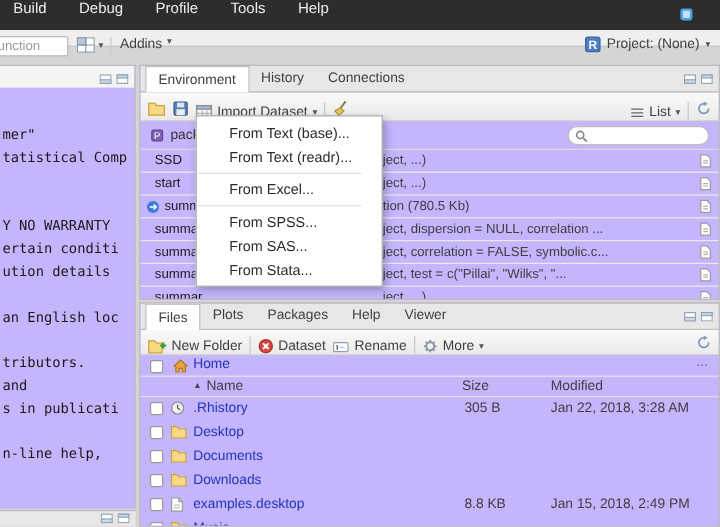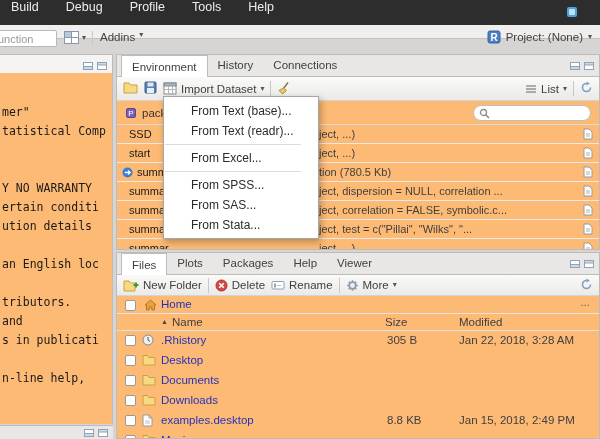--- a/index.html
+++ b/index.html
@@ -16,26 +16,26 @@
   .main-toolbar>*{position:absolute}
   .goto-box{left:-6px;top:5px;width:63px;height:17px;background:#fff;border:1px solid #b9b8b7;border-radius:2px;font-size:11px;color:#999;padding-left:3px;font-family:"Liberation Sans",sans-serif}
   .tb-grid{left:64px;top:6px;display:flex;align-items:center;gap:3px}
   .tb-sep1{left:92px;top:6px}
   .tb-addins{left:100px;top:6px;display:flex;align-items:flex-start;gap:4px;color:#3f3f3f}
   .tb-project{right:8px;top:5px;display:flex;align-items:center;gap:5px;color:#3f3f3f}
   .vsep{width:1px;height:15px;background:#c9c8c7;display:inline-block}
   .caret{font-size:8px;color:#555;line-height:1}
 
   
-  .pane{position:absolute;background:#fdba74;border:1px solid #bdbcbb;overflow:hidden}
+  .pane{position:absolute;background:#c4b5fd;border:1px solid #bdbcbb;overflow:hidden}
   .tabbar{height:22px;background:#e8e7e6;border-bottom:1px solid #bdbcbb;display:flex;align-items:flex-end;position:relative;padding-left:4px}
   .tab{height:21px;line-height:21px;padding:0 10px;color:#3f3f3f;white-space:nowrap;cursor:default}
   .tab.active{background:#fff;border:1px solid #bdbcbb;border-bottom:none;height:22px;line-height:22px;margin-bottom:-1px;position:relative;z-index:2}
   .pane-btns{position:absolute;right:5px;top:5px;display:flex;gap:4px;z-index:3}
-  .ptoolbar{background:linear-gradient(#fafaf9,#ebeae9);border-bottom:1px solid #d5d4d3;display:flex;align-items:center;padding:0 6px;gap:6px}
+  .ptoolbar{background:linear-gradient(#fafaf9,#ebeae9);border-bottom:1px solid #d5d4d3;display:flex;align-items:flex-end;padding:0 6px;gap:6px}
   .tbtn{display:flex;align-items:center;gap:4px;color:#404040;white-space:nowrap}
   .spacer{flex:1}
 
   
   .src-pane{left:0;top:54px;width:113px;height:370px;border-left:none;border-bottom:none}
   .mini-head{height:18px;background:#f5f4f3;position:relative}
   .console-pre{font-family:"DejaVu Sans Mono",monospace;font-size:11.5px;line-height:19px;color:#1a1a1a;padding:30px 0 0 2px;white-space:pre;overflow:hidden}
   .console-strip{position:absolute;left:0;top:425px;width:113px;height:14px;background:#e8e7e6;border-top:1px solid #bdbcbb;display:flex;justify-content:flex-end;align-items:center;gap:4px;padding-right:5px}
 
   
@@ -334,21 +334,21 @@
     </span>
     <span class="vsep"></span>
     <span class="tbtn">
       <svg width="13" height="13">
           <circle cx="6.5" cy="6.5" r="5.5" fill="#d64541" stroke="#a83632"></circle>
           <g stroke="#fff" stroke-width="1.6">
             <line x1="4.2" y1="4.2" x2="8.8" y2="8.8"></line>
             <line x1="8.8" y1="4.2" x2="4.2" y2="8.8"></line>
           </g>
         </svg>
-      <span>Delete</span>
+      <span>Dataset</span>
     </span>
     <span class="tbtn">
       <svg width="14" height="12">
           <rect x="1" y="2.5" width="12" height="7.5" rx="1" fill="#fff" stroke="#8ba0b8"></rect>
           <line x1="4" y1="4.5" x2="4" y2="8.5" stroke="#444"></line>
           <line x1="6" y1="6.5" x2="10" y2="6.5" stroke="#b8c4d2"></line>
         </svg>
       <span>Rename</span>
     </span>
     <span class="vsep"></span>

